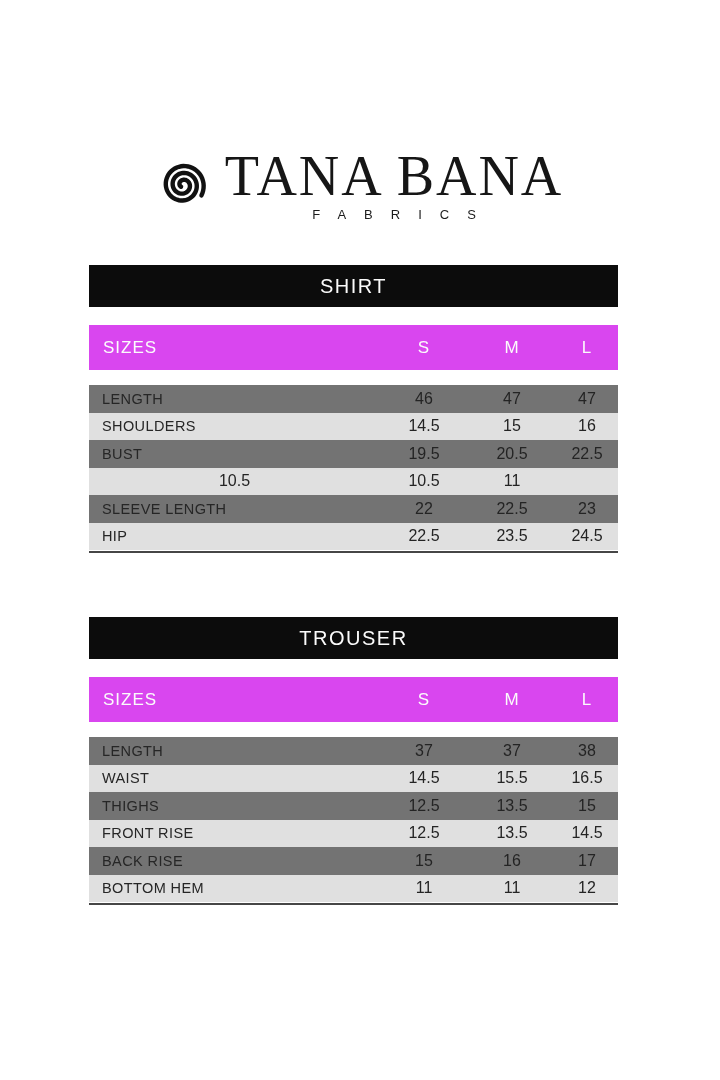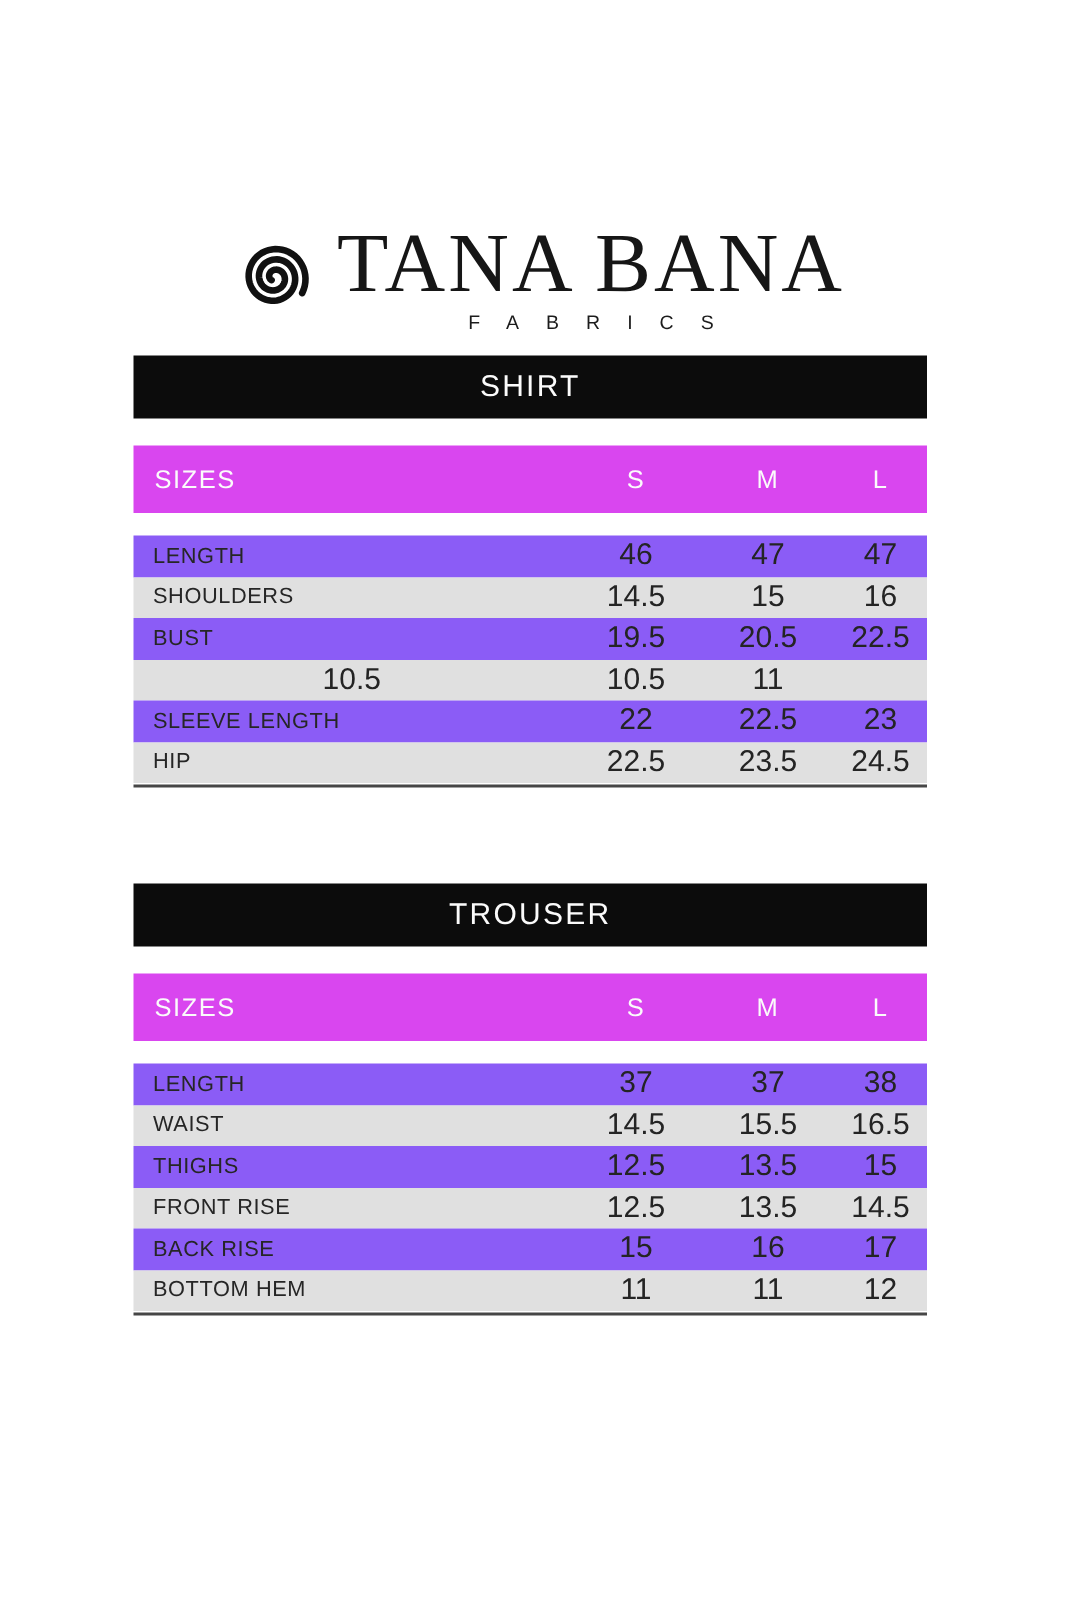--- a/index.html
+++ b/index.html
@@ -38,21 +38,21 @@
     letter-spacing: 18px;
     margin-right: -18px;
     color: #1c1c1c;
     white-space: nowrap;
   }
   
   .table-section {
     margin-left: 89px;
     width: 529px;
   }
-  .section-shirt { margin-top: 15px; }
+  .section-shirt { margin-top: 43px; }
   .section-trouser { margin-top: 64px; }
 
   .title-bar {
     height: 42px;
     background: #0c0c0c;
     color: #fbfbfb;
     display: flex;
     align-items: center;
     justify-content: center;
     font-size: 20px;
@@ -73,32 +73,32 @@
     letter-spacing: 1px;
   }
   .sizes-bar .sizes-label { padding-left: 14px; }
   .sizes-bar .col { text-align: center; }
 
   .table-body {
     margin-top: 15px;
     border-bottom: 2px solid #464646;
     padding-bottom: 1px;
   }
-  .row { height: 27.5px; background: #8b5cf6; }
+  .row { height: 27.5px; background: #737373; }
   .row:nth-child(even) { background: #e0e0e0; }
   .row .label {
     padding-left: 13px;
     font-size: 14.5px;
     letter-spacing: 0.4px;
     color: #262626;
     white-space: nowrap;
   }
   .row .val {
     text-align: center;
-    font-size: 20px;
+    font-size: 16px;
     color: #242424;
   }
 </style>
 </head>
 <body>
 
 <div class="page">
 
   <div class="logo-row">
     <svg class="spiral" viewBox="0 0 52 52" aria-hidden="true">

